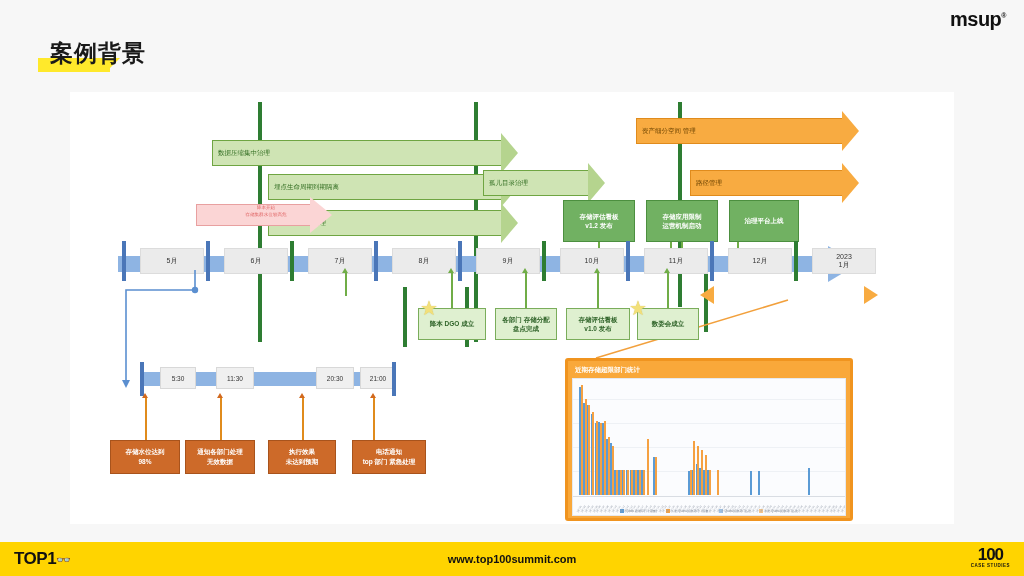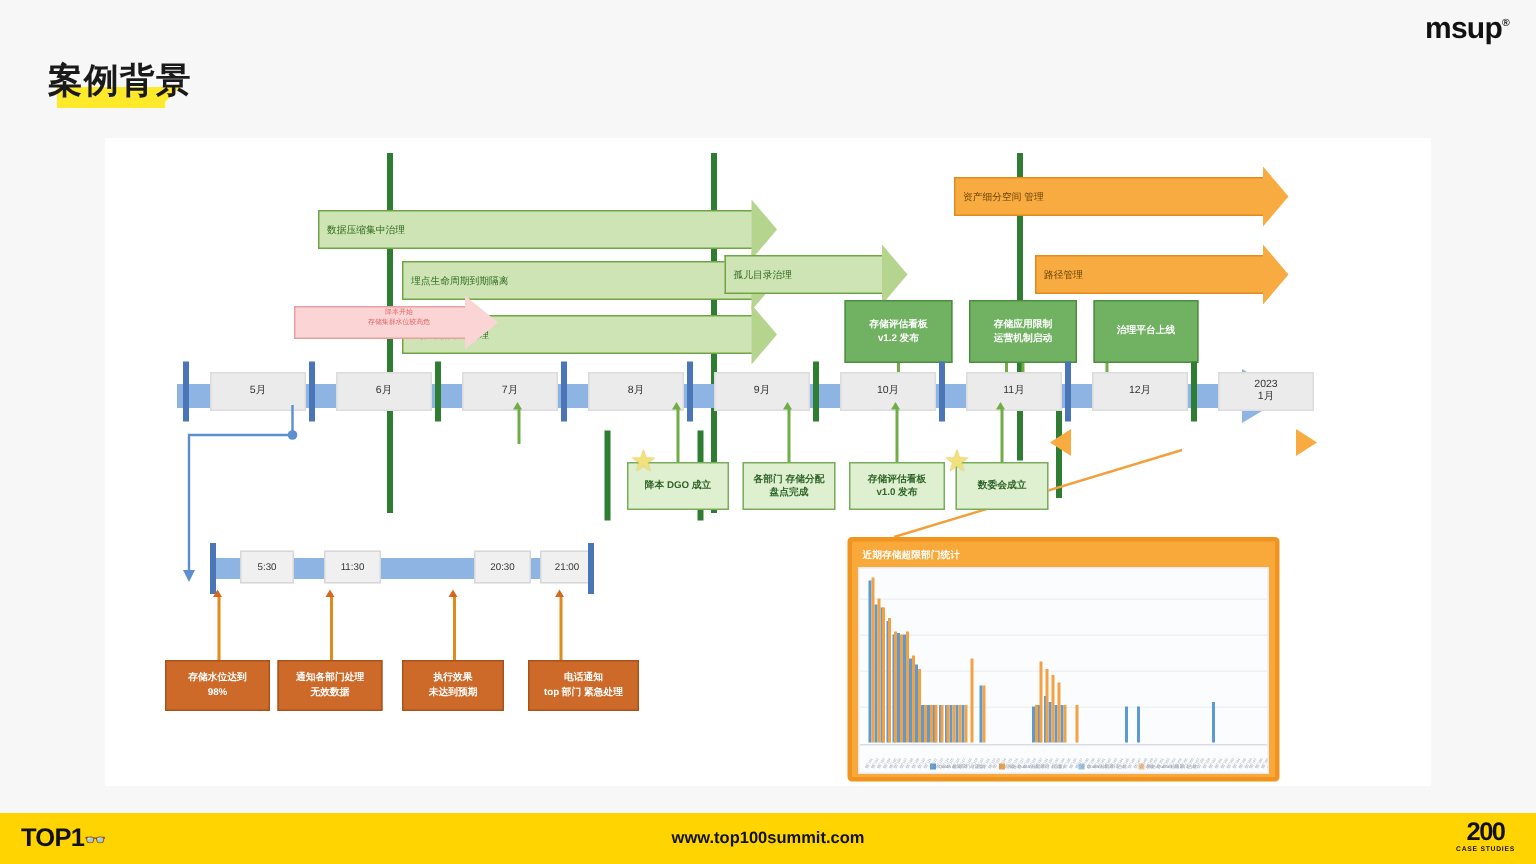--- a/index.html
+++ b/index.html
@@ -6,21 +6,21 @@
   html, body { margin:0; padding:0; }
   body {
     width:1024px; height:576px; position:relative;
     background:#f7f7f7;
     font-family:"Liberation Sans","DejaVu Sans",sans-serif;
     overflow:hidden;
   }
 
   
   #slide-title {
-    position:absolute; left:32px; top:38px;
+    position:absolute; left:50px; top:38px;
     font-size:23px; font-weight:bold; color:#1a1a1a;
     letter-spacing:1px; z-index:5;
   }
   #title-highlight {
     position:absolute; left:38px; top:58px;
     width:72px; height:14px; background:#ffe92b; z-index:1;
   }
   #title-highlight:after{
     content:""; position:absolute; right:-10px; top:0;
     border-left:10px solid #ffe92b;
@@ -543,16 +543,16 @@
       <div class="xtick" style="left: 274.114px;">部门70</div>
     </div>
 </div>
 
 <div id="footer">
   <div id="footer-left">
     <span>TOP1</span><span class="eyes">👓</span>
   </div>
   <div id="footer-url">www.top100summit.com</div>
   <div id="footer-right">
-    <div class="n">200</div>
+    <div class="n">100</div>
     <div class="cs">CASE STUDIES</div>
   </div>
 </div>
 
 </body></html>

